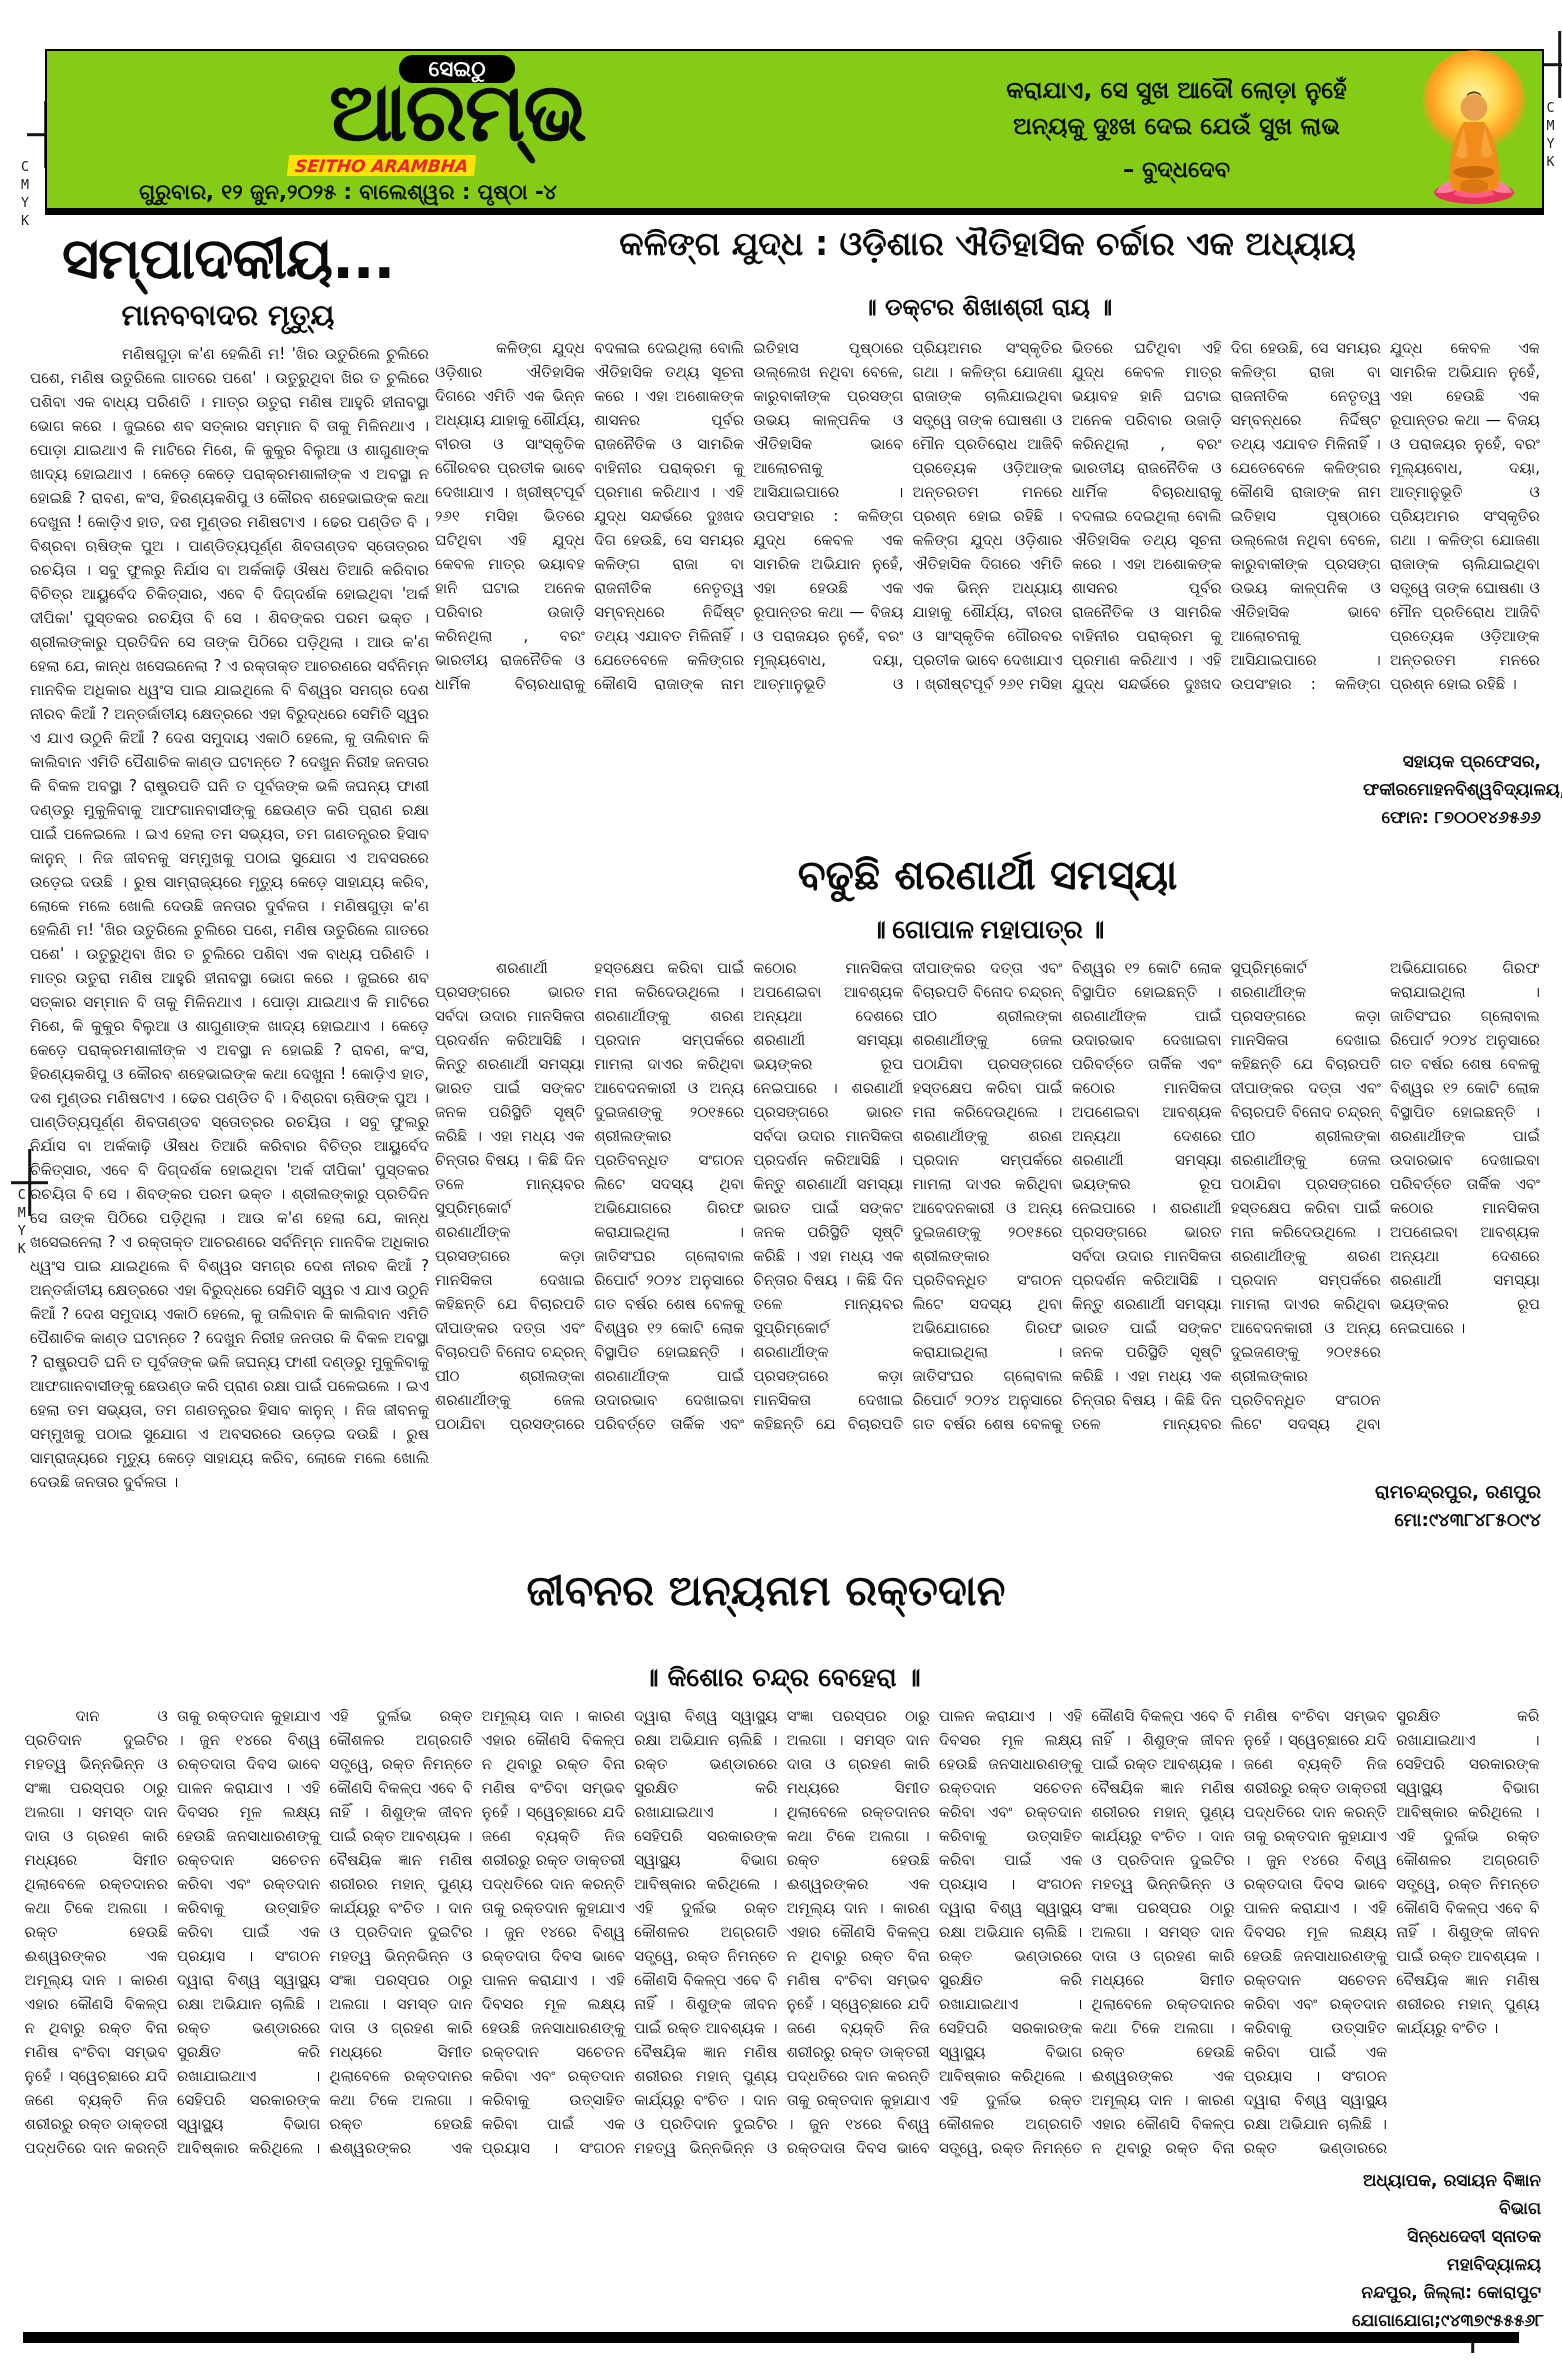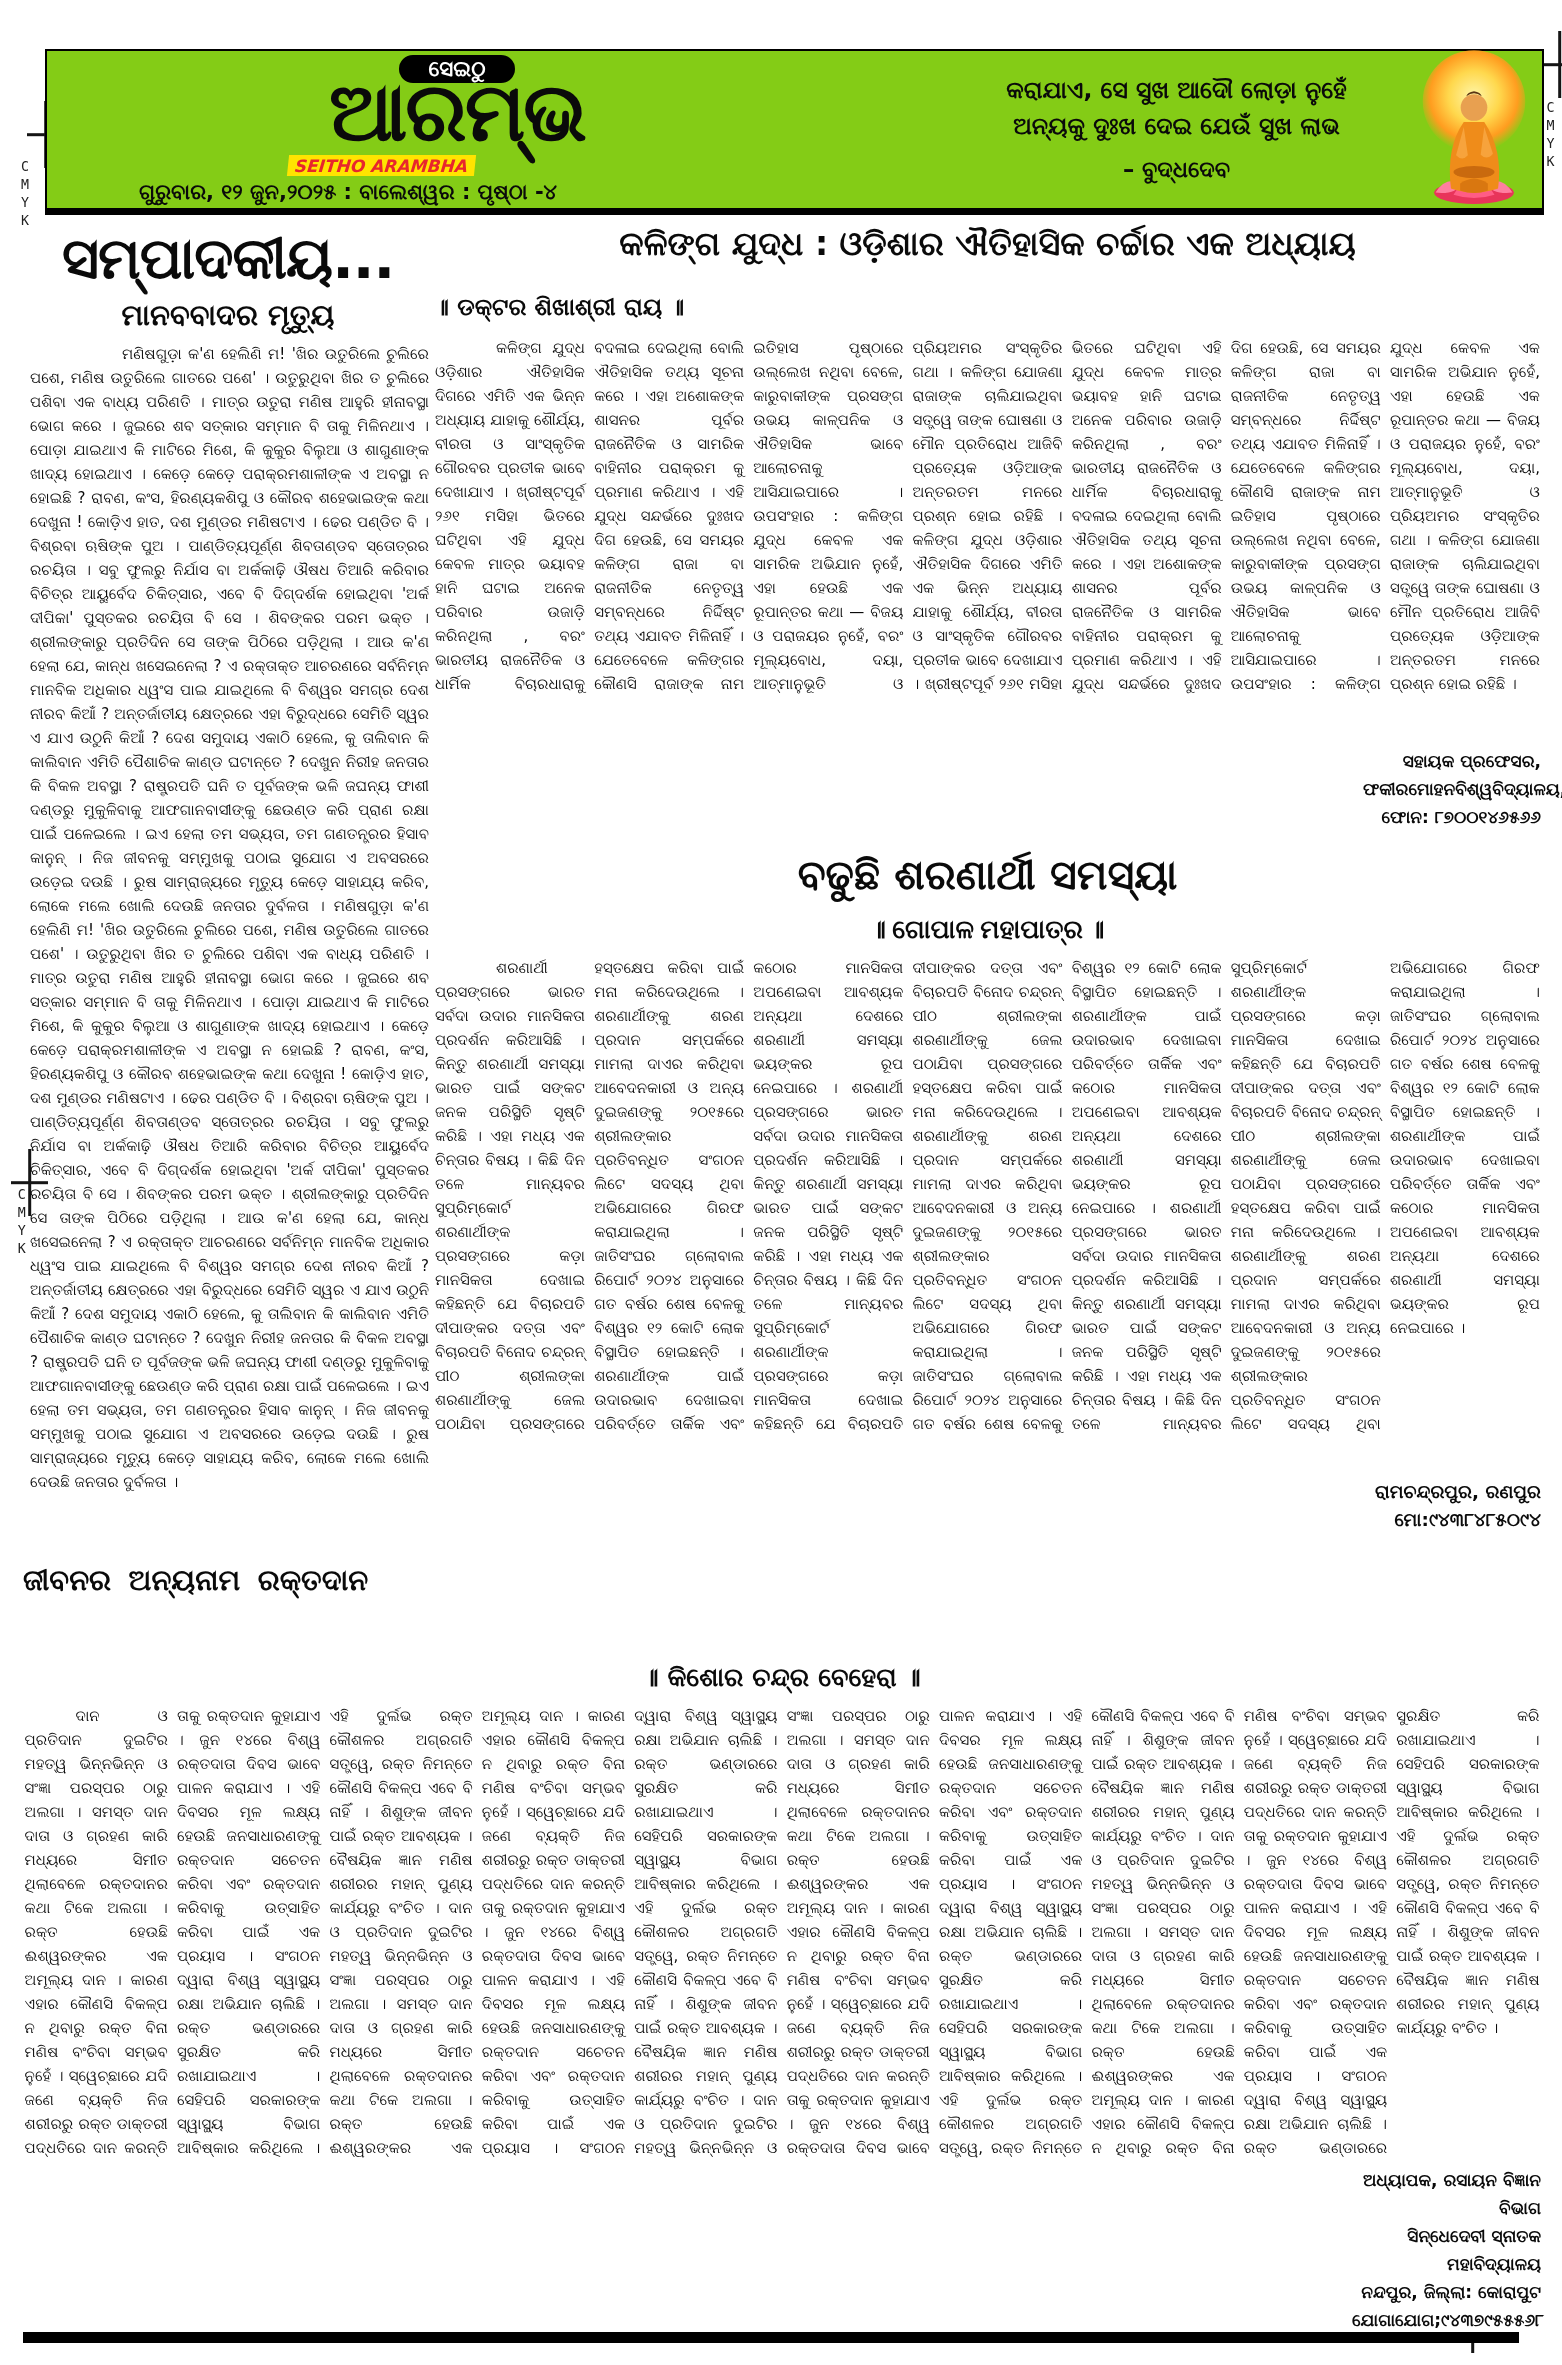--- a/index.html
+++ b/index.html
@@ -26,28 +26,28 @@
          font-size:23.6px;font-weight:bold;line-height:1.55;}
   .quote .attr{font-size:22.5px;margin-top:7.2px;}
   .buddha{position:absolute;right:9.2px;top:-6.1px;width:118px;height:164px;}
   
   .ed-kicker{position:absolute;left:23px;top:230px;width:410px;text-align:center;
              font-size:57px;font-weight:900;letter-spacing:-1px;line-height:1.0;}
   .ed-sub{position:absolute;left:23px;top:298px;width:410px;text-align:center;
           font-size:29px;font-weight:bold;}
   .k-title{position:absolute;left:435px;top:224px;width:1105px;text-align:center;
            font-size:33px;font-weight:bold;}
-  .k-byline{position:absolute;left:435px;top:293px;width:1105px;text-align:left;
+  .k-byline{position:absolute;left:435px;top:293px;width:1105px;text-align:center;
             font-size:23.6px;font-weight:bold;}
   .s-title{position:absolute;left:435px;top:851px;width:1105px;text-align:center;
            font-size:41px;font-weight:bold;}
   .s-byline{position:absolute;left:435px;top:915px;width:1105px;text-align:center;
             font-size:25.6px;font-weight:bold;font-family:Liberation Serif, serif;}
-  .r-title{position:absolute;left:23px;top:1566px;width:1486px;text-align:left;
-           font-size:29px;font-weight:bold;font-family:Liberation Mono, monospace;}
+  .r-title{position:absolute;left:23px;top:1566px;width:1486px;text-align:center;
+           font-size:42px;font-weight:bold;}
   .r-byline{position:absolute;left:39px;top:1634px;width:1486px;text-align:center;
             font-size:25.6px;font-weight:bold;margin-top:28px;}
   
   .bodytext{font-size:15px;line-height:24px;text-align:justify;overflow:hidden;}
   .ed-body{position:absolute;left:30px;top:342px;width:399px;height:1219px;text-indent:92px;}
   .k-body{position:absolute;left:435px;top:336px;width:1105px;height:500px;
           column-count:7;column-gap:9.2px;text-indent:61px;}
   .s-body{position:absolute;left:435px;top:956px;width:1105px;height:608px;
           column-count:7;column-gap:9.2px;text-indent:61px;}
   .r-body{position:absolute;left:24.6px;top:1704px;width:1515px;height:628px;

